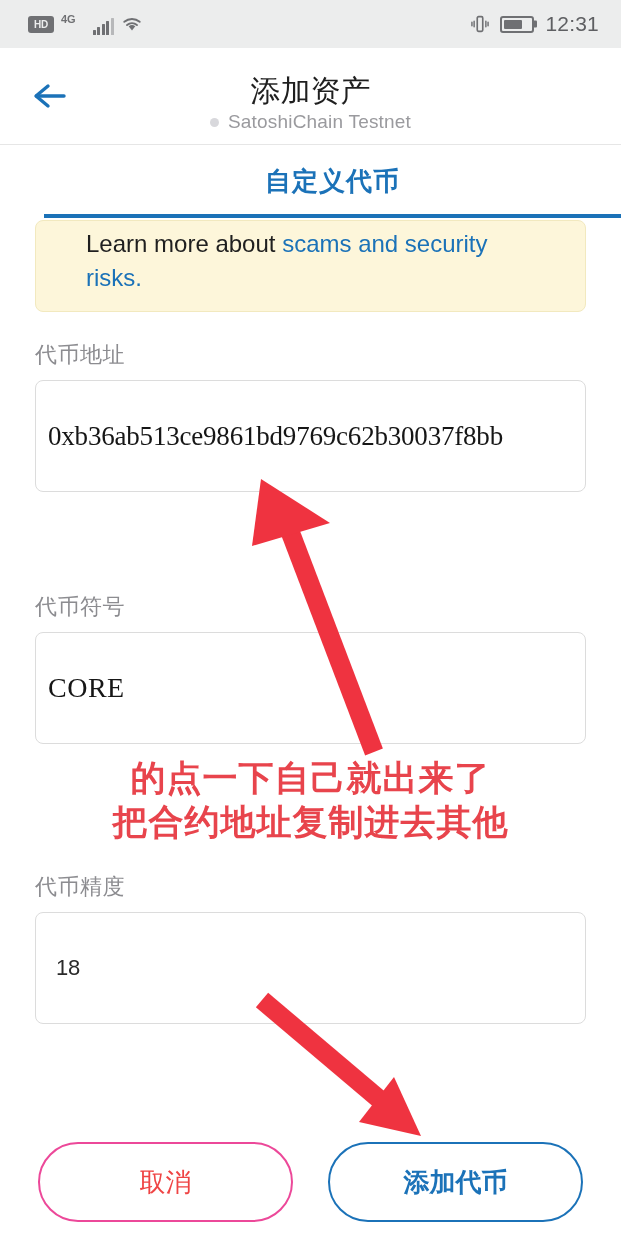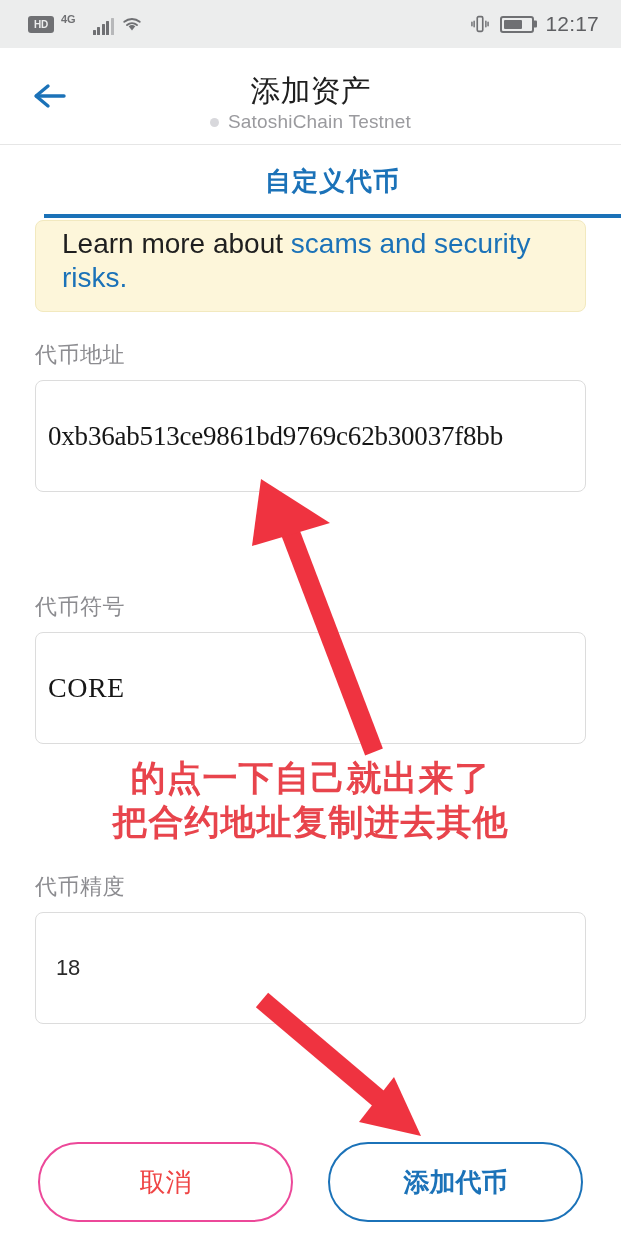--- a/index.html
+++ b/index.html
@@ -183,23 +183,24 @@
     padding: 0 0 22px 0;
     height: 92px;
     overflow: hidden;
     position: relative;
   }
   .warning-inner {
     padding: 0 26px;
     margin-top: -28px;
   }
   .warning-text {
-    font-size: 28px;
+    font-size: 24px;
     line-height: 34px;
     color: #1f1f1f;
+    margin-left: 24px;
   }
   .warning-text .lnk { color: #1b72b8; }
 
   .field { margin-top: 28px; }
   .field-label {
     font-size: 22px;
     color: #8c8c90;
     margin-bottom: 10px;
     letter-spacing: 0.5px;
   }
@@ -303,21 +304,21 @@
     <div class="sb-right">
       <span class="vibrate">
         <svg viewBox="0 0 24 24" xmlns="http://www.w3.org/2000/svg">
           <rect x="9" y="4" width="6" height="16" rx="1.4" stroke="#6f7073" stroke-width="1.8" fill="none"></rect>
           <path d="M5.6 9 v6 M3.2 10.2 v3.6 M18.4 9 v6 M20.8 10.2 v3.6" stroke="#6f7073" stroke-width="1.6" stroke-linecap="round"></path>
         </svg>
       </span>
       <span class="battery">
           <span style="width:68%"></span>
         </span>
-      <span class="sb-time">12:17</span>
+      <span class="sb-time">12:31</span>
     </div>
   </div>
 
   <div class="appbar">
     <div class="back-btn">
       <span>
         <svg viewBox="0 0 42 30" xmlns="http://www.w3.org/2000/svg">
           <path d="M16 5 L4 15 L16 25" stroke="#1b72b8" stroke-width="3.4" fill="none" stroke-linecap="round" stroke-linejoin="round"></path>
           <path d="M4.5 15 H32" stroke="#1b72b8" stroke-width="3.4" fill="none" stroke-linecap="round"></path>
         </svg>

